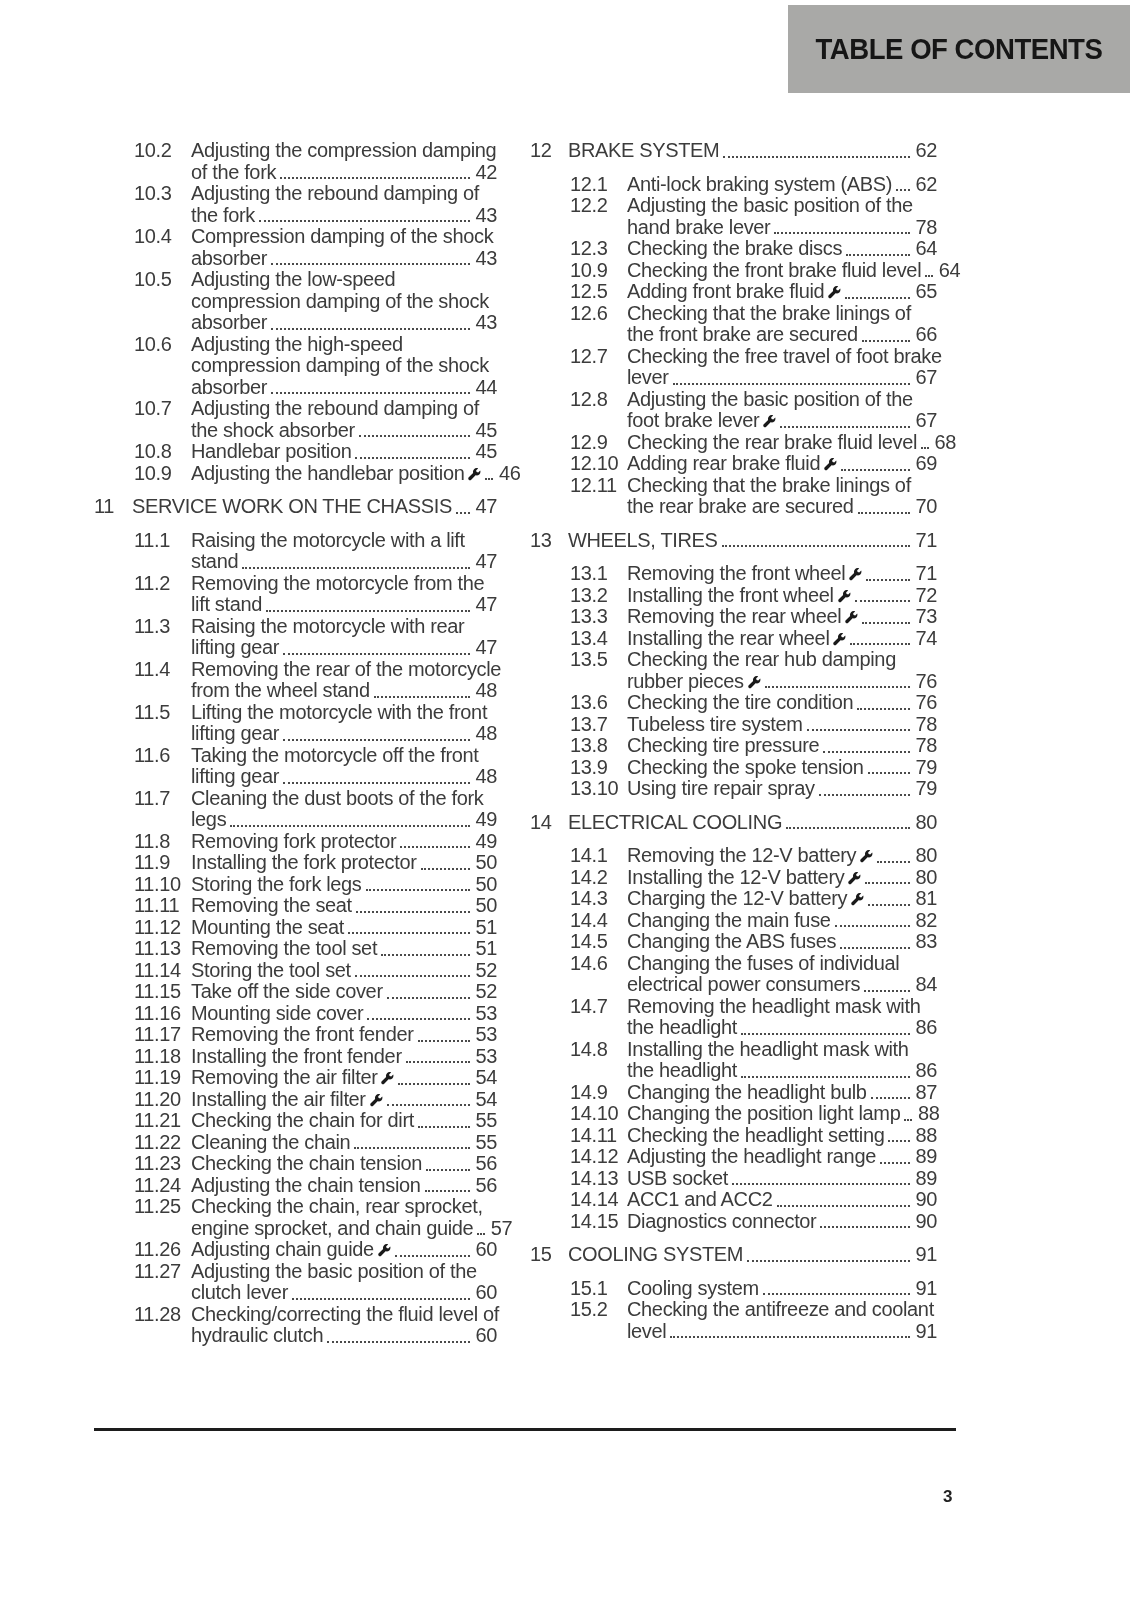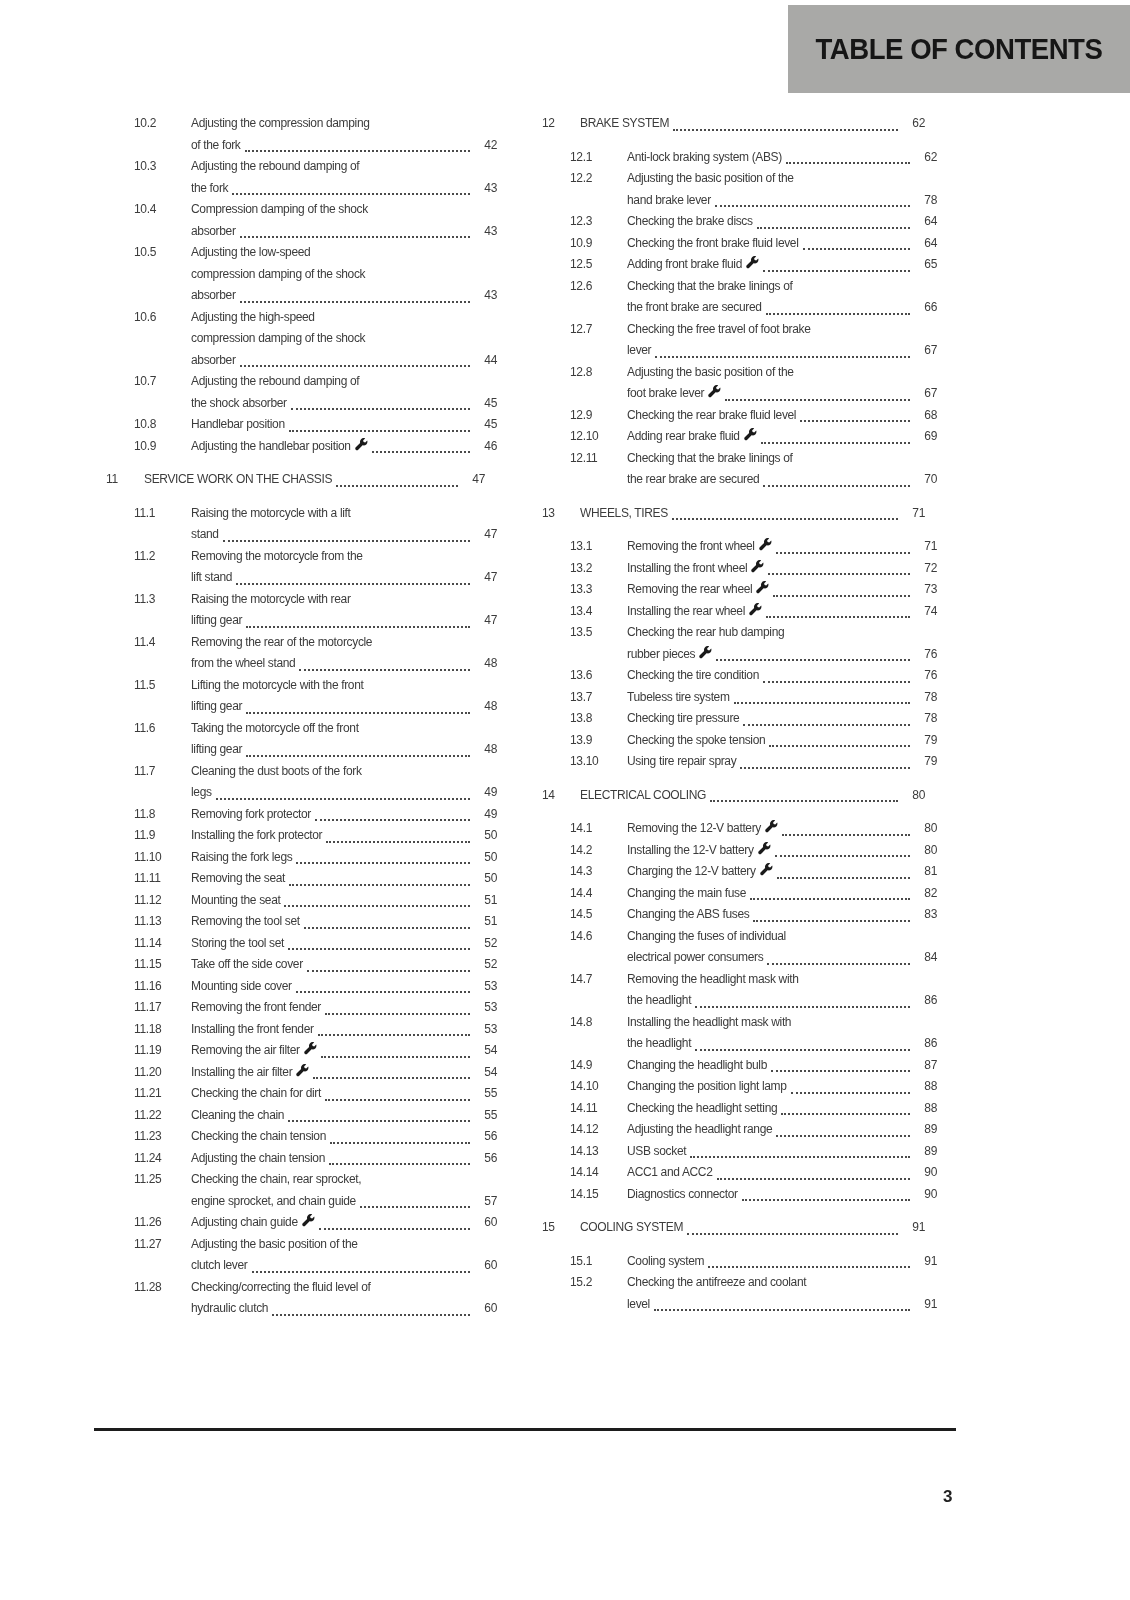--- a/index.html
+++ b/index.html
@@ -18,27 +18,27 @@
   .page{position:absolute;inset:0;overflow:hidden;}
   .header-box{
     position:absolute;left:788px;top:5px;right:0;height:88px;
     background:var(--header-bg);
     display:flex;align-items:center;justify-content:center;
   }
   .header-box .title{
     font-size:29px;font-weight:700;color:var(--title);
     letter-spacing:-0.5px;transform:scaleX(0.95);white-space:nowrap;
   }
-  .col{position:absolute;top:113px;font-size:12px;line-height:21.5px;}
+  .col{position:absolute;top:140px;font-size:20px;line-height:21.5px;}
   #col-left{left:94px;width:403px;}
   #col-right{left:530px;width:407px;}
   .entry{display:flex;margin:0;}
   .entry.section{padding-left:40px;}
   .entry.section .num{flex:0 0 57px;}
-  .entry.chapter{margin:12px 12px;}
+  .entry.chapter{margin:12px 0;}
   .entry.chapter .num{flex:0 0 38px;}
   .col .entry.chapter:first-child{margin-top:0;}
   .num{white-space:nowrap;}
   .body{flex:1;min-width:0;}
   .tline{display:block;white-space:nowrap;}
   .tline.last{display:flex;align-items:baseline;}
   .txt{flex:0 0 auto;white-space:nowrap;}
   .leader{
     flex:1 1 auto;min-width:8px;align-self:flex-end;
     border-bottom:2px dotted var(--leader);
@@ -261,21 +261,21 @@
             <span class="txt">Installing the fork protector</span>
             <span class="leader"></span>
             <span class="page-col">50</span>
           </div>
         </div>
       </div>
       <div class="entry section">
         <span class="num">11.10</span>
         <div class="body">
           <div class="tline last">
-            <span class="txt">Raising the fork legs</span>
+            <span class="txt">Storing the fork legs</span>
             <span class="leader"></span>
             <span class="page-col">50</span>
           </div>
         </div>
       </div>
       <div class="entry section">
         <span class="num">11.11</span>
         <div class="body">
           <div class="tline last">
             <span class="txt">Removing the seat</span>

